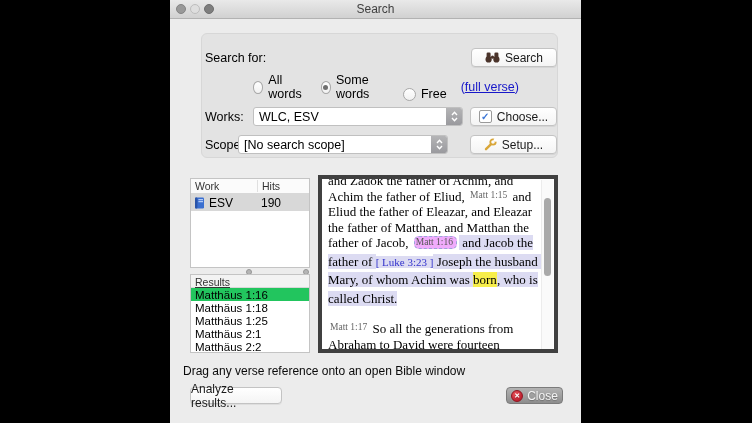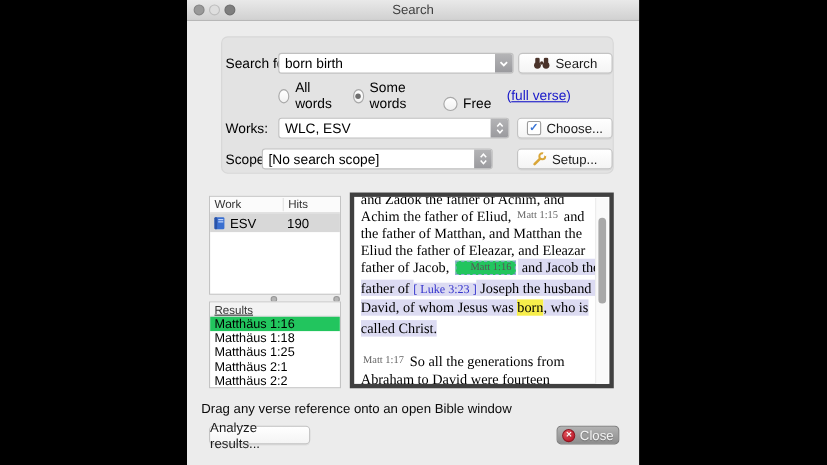--- a/index.html
+++ b/index.html
@@ -71,22 +71,22 @@
 
   
   .preview{position:absolute;left:148px;top:175px;width:240px;height:178px;background:#fff;
            border:4px solid #404040;box-sizing:border-box;overflow:hidden;}
   .ptext{position:absolute;left:6px;top:-6px;width:215px;font-family:"Liberation Serif",serif;
          font-size:13px;color:#000;}
   .tline{height:15.5px;white-space:nowrap;overflow:hidden;}
   .tline.tall{height:18.5px;}
   .tline.gap{height:12px;}
   .ref{font-size:9.5px;color:#666;position:relative;top:-3px;padding:0 2px;}
-  .refbox{font-size:9.5px;color:#555;background:#22c55e;border:1px dashed #9aa6d9;border-radius:0;
-          padding:0 3px 1px 13px;position:relative;top:-2px;margin:0 2px;}
+  .refbox{font-size:9.5px;color:#555;background:#f0abfc;border:1px dashed #9aa6d9;border-radius:5px;
+          padding:0 3px 1px 1px;position:relative;top:-2px;margin:0 2px;}
   .luke{color:var(--luke-blue);font-size:11px;}
   .hl{background:var(--highlight-lavender);}
   .born{background:var(--highlight-yellow);}
   .vscroll{position:absolute;right:1px;top:1px;width:11px;height:174px;background:#fafafa;border-left:1px solid #ececec;}
   .vthumb{position:absolute;left:2px;top:18px;width:7px;height:78px;border-radius:4px;background:#a9a9a9;}
 
   
   .hint{position:absolute;left:13px;top:364px;font-size:12px;color:#0a0a0a;}
   .analyze{left:20px;top:387px;width:92px;height:17px;font-size:12px;}
   .closebtn{position:absolute;left:336px;top:387px;width:57px;height:17px;border-radius:4px;
@@ -106,28 +106,20 @@
     <div class="titlebar">
       <span class="dot d1"></span>
       <span class="dot d2"></span>
       <span class="dot d3"></span>
       <div class="title">Search</div>
     </div>
 
     <div class="groupbox"></div>
 
     <div class="formlabel" style="left:35px;top:51px;">Search for:</div>
-    <div class="combo" style="left:83px;top:48px;width:214px;">
-      <span class="val">born birth</span>
-      <span class="chev">
-        <svg width="8" height="6" viewBox="0 0 8 6">
-            <polyline points="1,1.5 4,4.5 7,1.5" fill="none" stroke="#fff" stroke-width="1.6"></polyline>
-          </svg>
-      </span>
-    </div>
     <div class="btn" style="left:301px;top:48px;width:86px;">
       <svg width="15" height="11" viewBox="0 0 15 11">
         <rect x="1.6" y="0.5" width="4" height="5" rx="1.2" fill="#4a332a"></rect>
         <rect x="9.4" y="0.5" width="4" height="5" rx="1.2" fill="#4a332a"></rect>
         <circle cx="3.6" cy="7.4" r="3.1" fill="#4a332a"></circle>
         <circle cx="11.4" cy="7.4" r="3.1" fill="#4a332a"></circle>
         <circle cx="7.5" cy="5.2" r="1.6" fill="#4a332a"></circle>
       </svg>
       <span>Search</span>
     </div>
@@ -218,25 +210,25 @@
           <div class="ritem">Matthäus 1:25</div>
           <div class="ritem">Matthäus 2:1</div>
           <div class="ritem">Matthäus 2:2</div>
         </div>
     </div>
 
     <div class="preview">
       <div class="ptext">
           <div class="tline"><span>and Zadok the father of Achim, and</span></div>
           <div class="tline"><span>Achim the father of Eliud, </span><span class="ref">Matt 1:15</span><span> and</span></div>
+          <div class="tline"><span>Eliud the father of Eleazar, and Eleazar</span></div>
           <div class="tline"><span>the father of Matthan, and Matthan the</span></div>
-          <div class="tline"><span>Eliud the father of Eleazar, and Eleazar</span></div>
           <div class="tline tall"><span>father of Jacob, </span><span class="refbox">Matt 1:16</span><span class="hl"> and Jacob the</span></div>
           <div class="tline tall"><span class="hl">father of </span><span class="luke hl">[ Luke 3:23 ]</span><span class="hl"> Joseph the husband of</span></div>
-          <div class="tline tall"><span class="hl">David, of whom Jesus was </span><span class="hl born">born</span><span class="hl">, who is</span></div>
+          <div class="tline tall"><span class="hl">Mary, of whom Achim was </span><span class="hl born">born</span><span class="hl">, who is</span></div>
           <div class="tline tall"><span class="hl">called Christ.</span></div>
           <div class="tline gap"></div>
           <div class="tline"><span class="ref">Matt 1:17</span><span> So all the generations from</span></div>
           <div class="tline"><span>Abraham to David were fourteen</span></div>
           <div class="tline"><span>generations, and from David to the</span></div>
         </div>
       <div class="vscroll">
         <div class="vthumb"></div>
       </div>
     </div>

